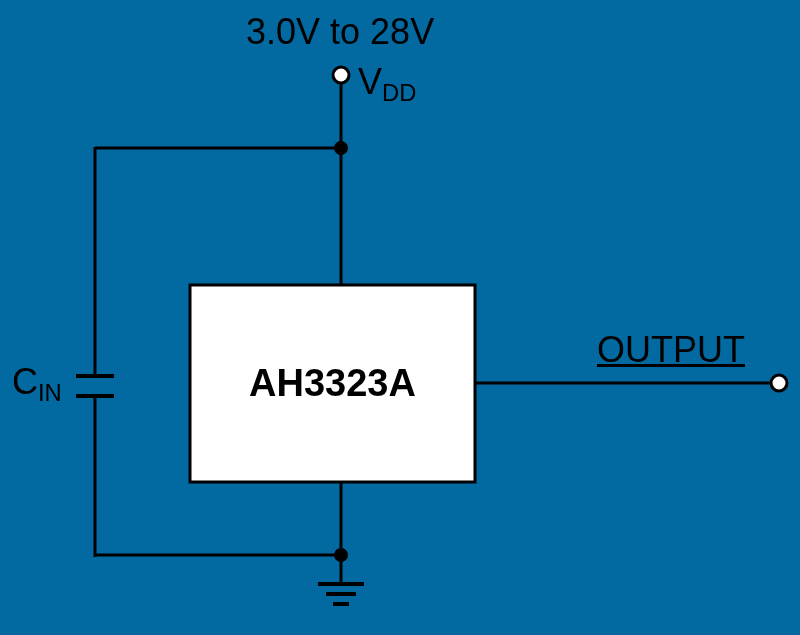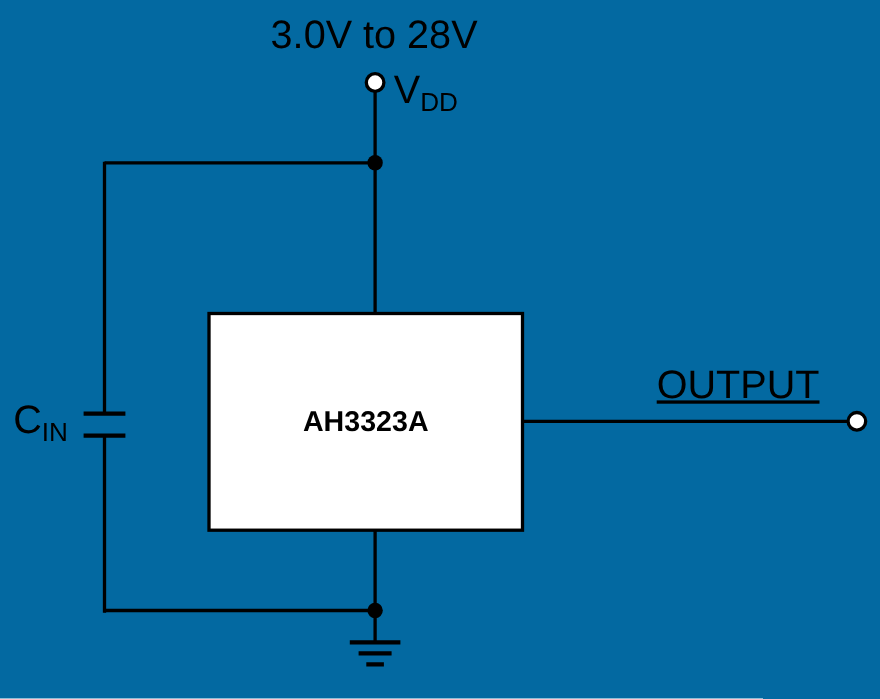--- a/index.html
+++ b/index.html
@@ -42,21 +42,21 @@
   .gnd-label      { left: 362px; top: 528px; }
   .ic-label {
     position: absolute;
     left: 190px;
     top: 285px;
     width: 285px;
     height: 197px;
     display: flex;
     align-items: center;
     justify-content: center;
-    font-size: 26px;
+    font-size: 38px;
     font-weight: bold;
     color: #000000;
     user-select: none;
   }
 </style>
 </head>
 <body>
 
 <div class="canvas">
 

